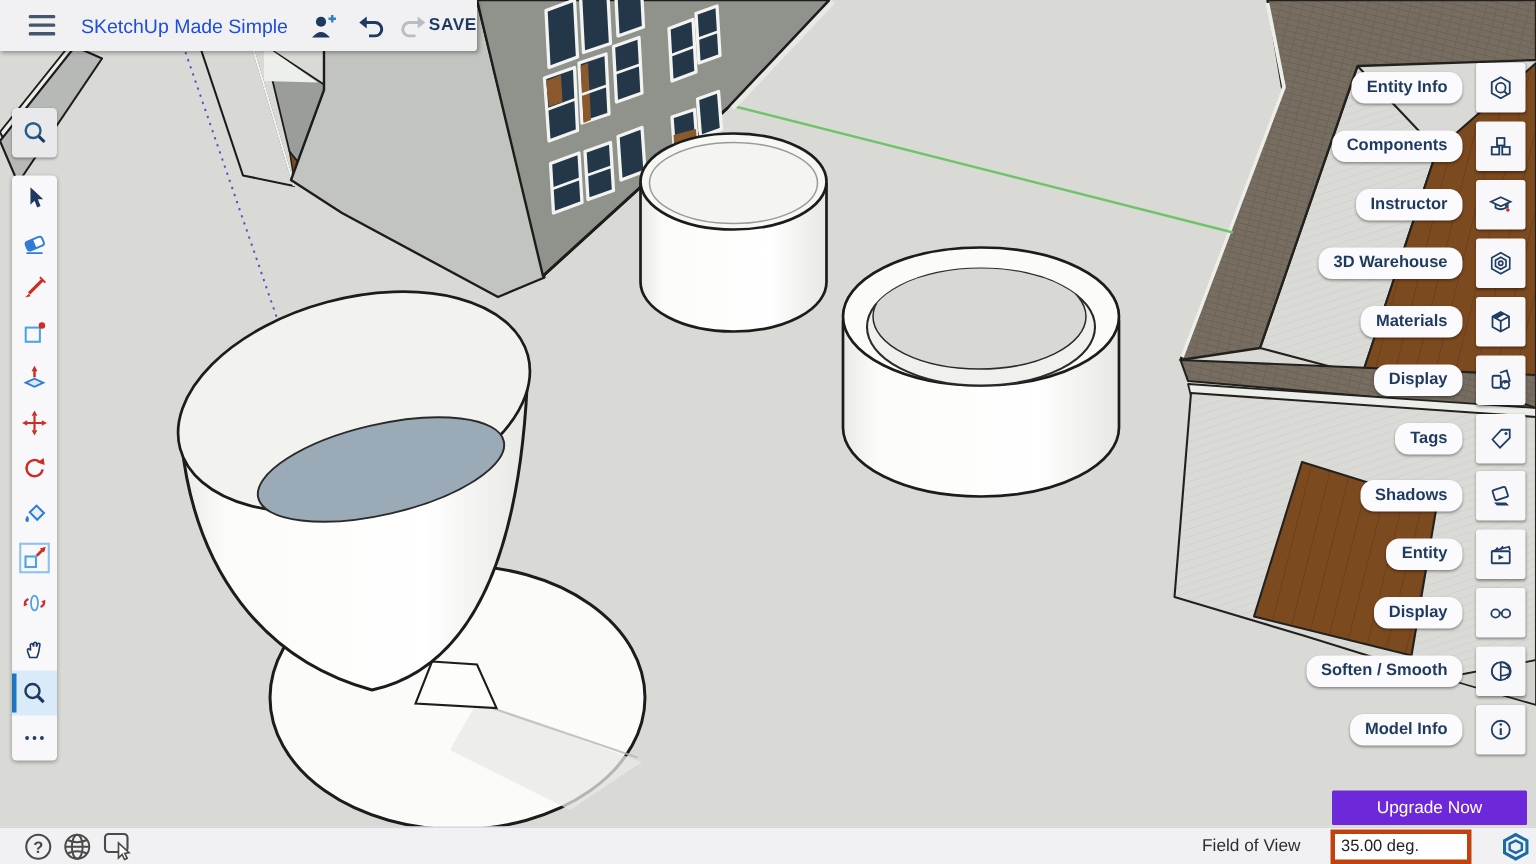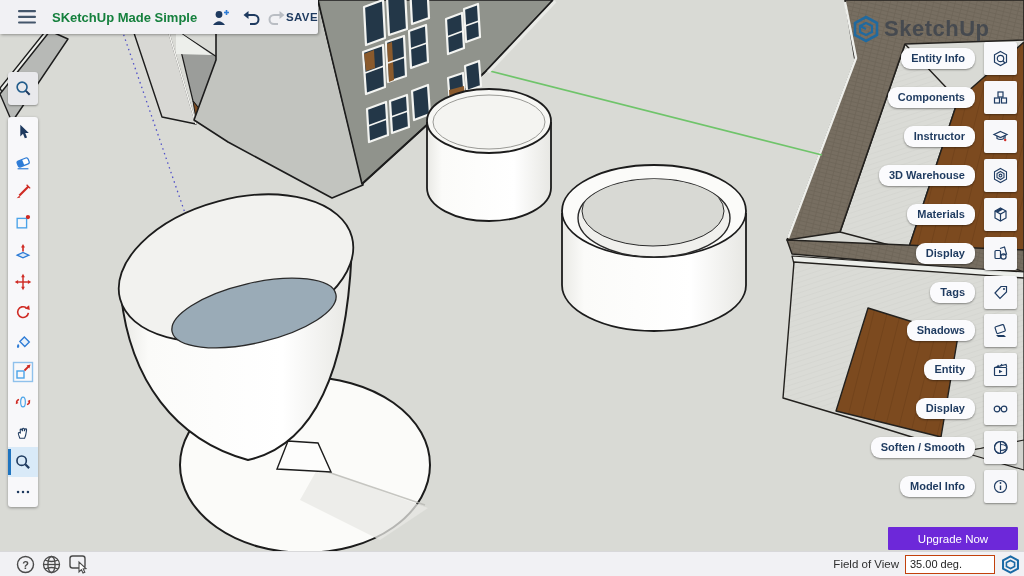--- a/index.html
+++ b/index.html
@@ -6,21 +6,21 @@
     font-family:"Liberation Sans",sans-serif;background:#d9dad5;position:relative;}
   #stage{position:absolute;inset:0;width:1024px;height:576px;}
   
   #scene{position:absolute;left:0;top:0;z-index:0;}
   #watermark{position:absolute;left:852px;top:15px;z-index:1;display:flex;align-items:center;gap:4px;opacity:.92;}
   #watermark .brand{font-size:22px;font-weight:600;color:#42474e;letter-spacing:.5px;}
   
   #topbar{position:absolute;left:0;top:0;width:318px;height:34px;background:#f1f1f4;
     z-index:3;display:flex;align-items:center;box-shadow:1px 1px 3px rgba(0,0,0,.35);
     border-radius:0 0 2px 0;}
-  #topbar .title{font-size:13px;font-weight:bold;color:#15803d;margin-left:16px;white-space:nowrap;}
+  #topbar .title{font-size:13px;font-weight:normal;color:#1d4ed8;margin-left:16px;white-space:nowrap;}
   #topbar .save{font-size:11.5px;font-weight:bold;color:#1e3a5f;letter-spacing:.4px;cursor:default;}
   .tb-icon{display:flex;align-items:center;justify-content:center;width:22px;height:22px;}
   
   #search-btn{position:absolute;left:8px;top:72px;width:30px;height:33px;background:#e9e9ec;
     border-radius:3px;box-shadow:0 1px 2px rgba(0,0,0,.35);z-index:3;display:flex;align-items:center;justify-content:center;}
   #toolbar{position:absolute;left:8px;top:117px;width:30px;background:#f8f8fa;border-radius:3px;
     box-shadow:0 1px 3px rgba(0,0,0,.35);z-index:3;display:flex;flex-direction:column;}
   .tool{width:30px;height:30px;display:flex;align-items:center;justify-content:center;position:relative;}
   .tool.active{background:#d9eaf8;}
   .tool.active::before{content:"";position:absolute;left:0;top:2px;bottom:2px;width:3px;background:#1f74bf;}
@@ -30,24 +30,24 @@
     box-shadow:0 1px 2px rgba(0,0,0,.4);white-space:nowrap;}
   .icon-btn{position:absolute;right:7px;width:33px;height:33px;background:#f8f8fa;border-radius:2px;
     box-shadow:0 1px 2px rgba(0,0,0,.4);z-index:3;display:flex;align-items:center;justify-content:center;}
   
   #upgrade{position:absolute;right:6px;top:527px;width:130px;height:23px;background:#6d28d9;color:#fff;
     font-size:11.5px;display:flex;align-items:center;justify-content:center;z-index:3;border-radius:1px;}
   #bottombar{position:absolute;left:0;bottom:0;width:1024px;height:24px;background:#f1f1f4;
     border-top:1px solid #d8d8da;z-index:3;display:flex;align-items:center;}
   #bottombar .left{display:flex;align-items:center;gap:7px;padding-left:16px;}
   #bottombar .hint{font-size:11.5px;color:#2f2f2f;margin-left:4px;white-space:nowrap;}
-  #bottombar .right{position:absolute;right:4px;display:flex;align-items:center;gap:6px;}
+  #bottombar .right{position:absolute;right:4px;display:flex;align-items:center;gap:20px;}
   #bottombar .fov-label{font-size:11.5px;color:#2f2f2f;}
   #fov-input{width:84px;height:15px;font-size:11px;font-family:"Liberation Sans",sans-serif;
-    border:1px solid #c2410c;padding:1px 0 1px 4px;background:#fff;color:#222;}
+    border:3px solid #c2410c;padding:1px 0 1px 4px;background:#fff;color:#222;}
 </style>
 </head>
 <body>
 
 <div id="stage">
 
   <svg id="scene" width="1024" height="576" viewBox="0 0 1024 576">
     <defs>
       <linearGradient id="cylGrad" x1="0" y1="0" x2="1" y2="0">
         <stop offset="0" stop-color="#e9e9e5"></stop>
@@ -165,28 +165,20 @@
       <ellipse cx="305" cy="465" rx="125" ry="88" fill="#fbfbf9" stroke="#1c1c1c" stroke-width="2"></ellipse>
       <polygon points="318,468 428,508 380,540 300,500" fill="#e8e8e4" opacity="0.75"></polygon>
       <line x1="322" y1="470" x2="425" y2="505" stroke="#b9b9b4" stroke-width="1.5" opacity="0.8"></line>
       <polygon points="288,441 318,443 331,472 277,469" fill="#fdfdfc" stroke="#1c1c1c" stroke-width="1.4"></polygon>
       <path d="M121,295 C130,380 175,440 248,460 C315,445 348,370 352,243 C310,205 160,230 121,295 Z" fill="url(#cylGrad)" stroke="#1c1c1c" stroke-width="2"></path>
       <ellipse cx="236" cy="268" rx="120" ry="69" transform="rotate(-15 236 268)" fill="#f2f2ef" stroke="#1c1c1c" stroke-width="1.8"></ellipse>
       <ellipse cx="254" cy="313" rx="84" ry="30" transform="rotate(-13 254 313)" fill="#9aabb7" stroke="#2a2a2a" stroke-width="1.3"></ellipse>
     </g>
   </svg>
 
-  <div id="watermark">
-    <svg width="28" height="28" viewBox="0 0 28 28">
-      <path d="M14,2 L25,8 L25,20 L14,26 L3,20 L3,8 Z" fill="none" stroke="#1a6aa5" stroke-width="2.6"></path>
-      <path d="M8,11 L14,8 L20,11 L20,17 L14,20 L8,17 Z" fill="none" stroke="#1a6aa5" stroke-width="2.2"></path>
-      <line x1="8" y1="11" x2="14" y2="14" stroke="#1a6aa5" stroke-width="2"></line>
-    </svg>
-    <span class="brand">SketchUp</span>
-  </div>
 
   <div id="topbar">
     <div class="tb-icon" style="margin-left:18px;">
       <svg width="18" height="14" viewBox="0 0 18 14">
           <g fill="#44566b">
         <rect x="0" y="0" width="18" height="2.2" rx="1"></rect>
             <rect x="0" y="5.7" width="18" height="2.2" rx="1"></rect>
         <rect x="0" y="11.4" width="18" height="2.2" rx="1"></rect>
           </g>
         </svg>

